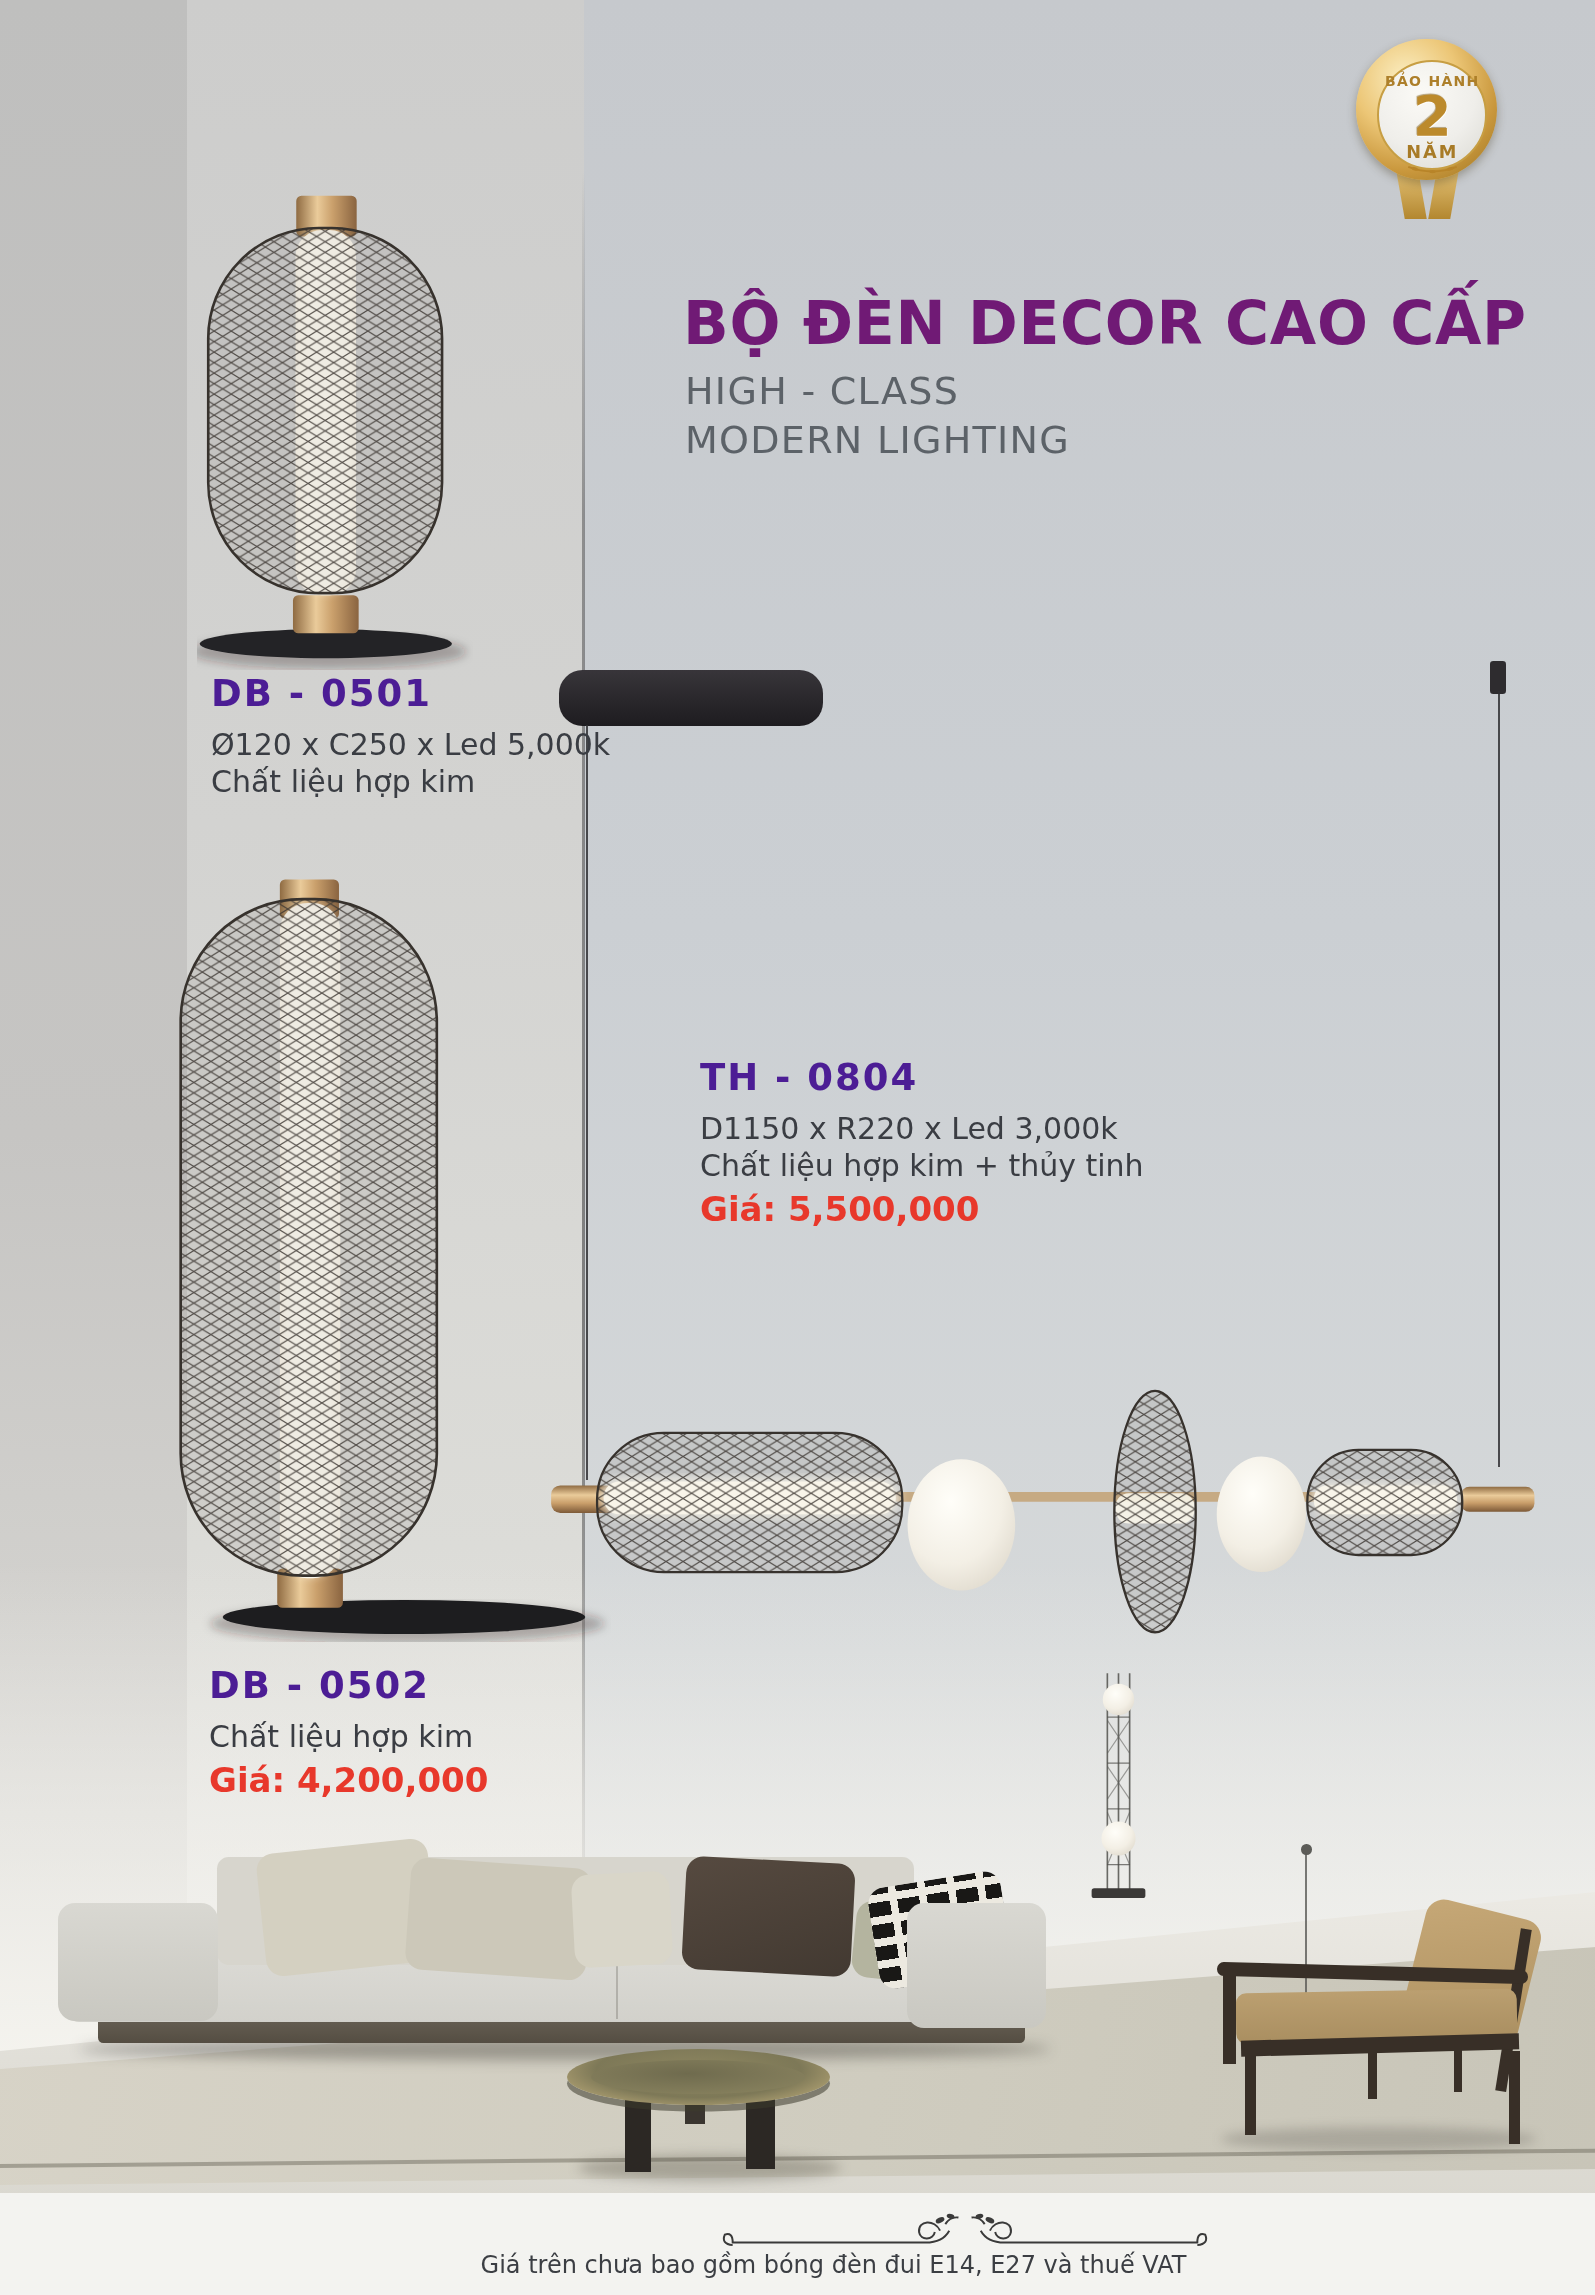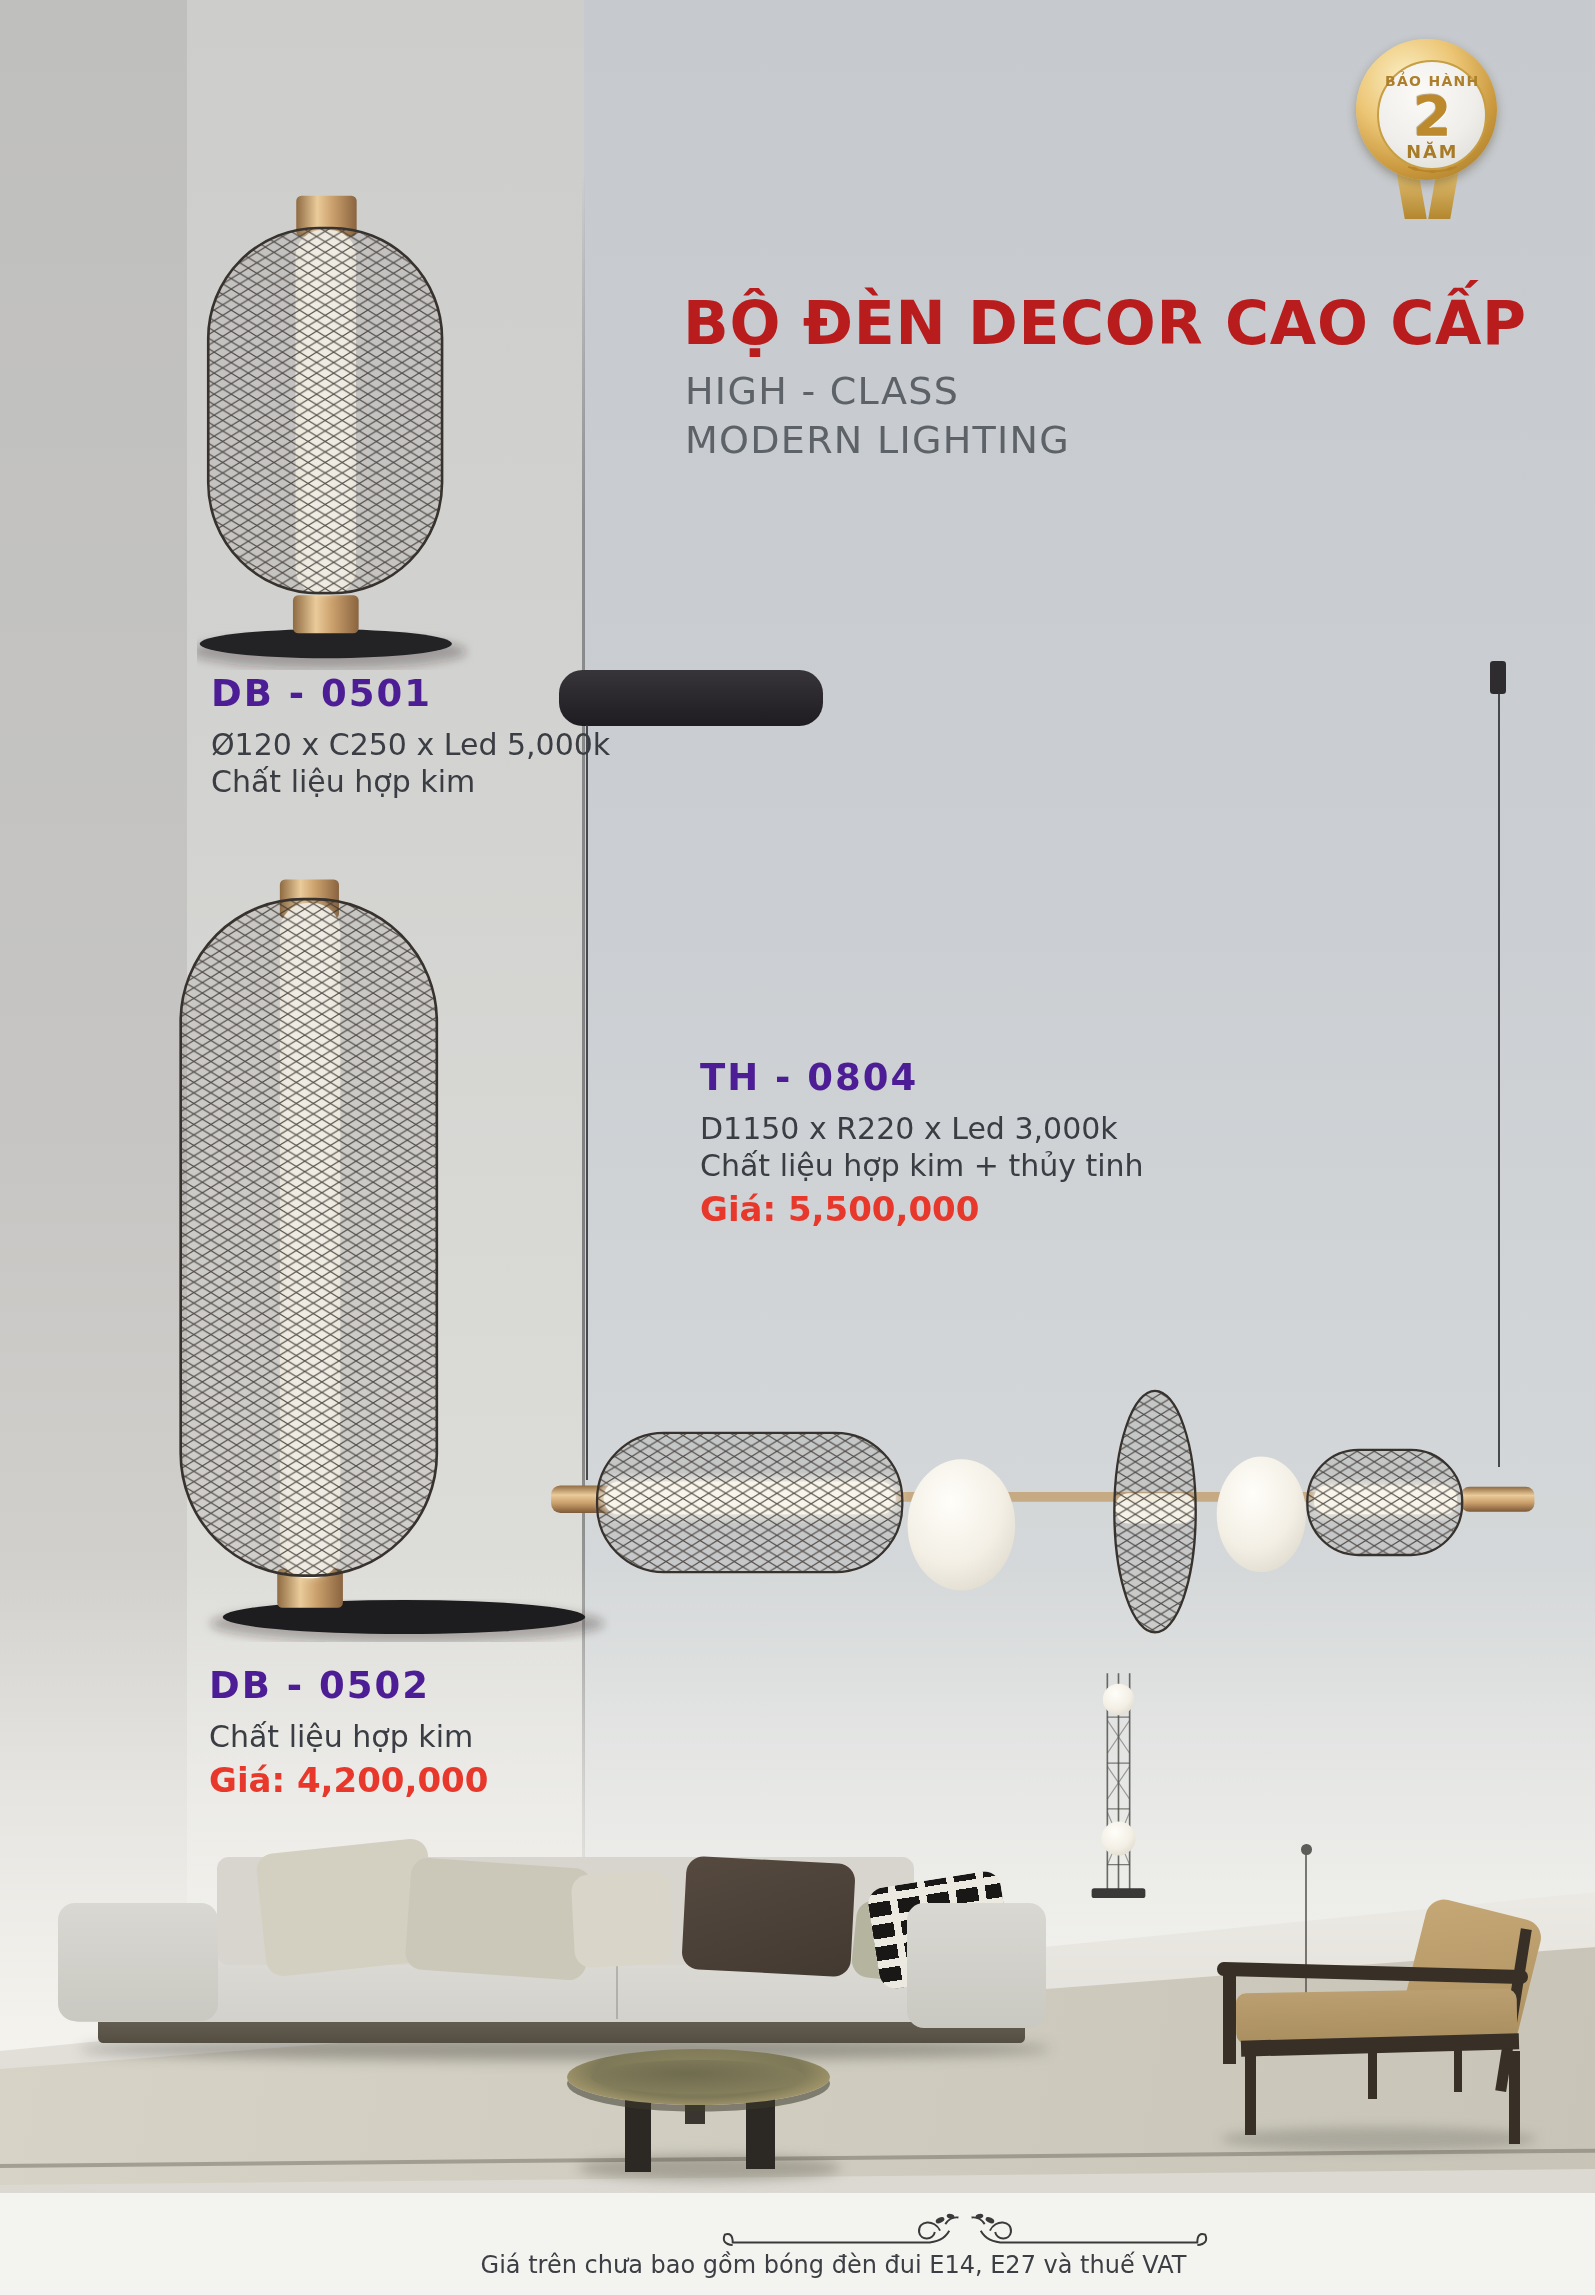--- a/index.html
+++ b/index.html
@@ -29,21 +29,21 @@
   .rug-edge{left:0;top:2164px;width:1596px;height:3.9px;
     transform:rotate(-0.55deg);transform-origin:left center;
     background:rgba(120,116,104,.55);}
   
   .footer-band{left:0;top:2193px;width:1596px;height:102px;background:#f3f3f0;}
   .footer-note{left:177px;top:2251px;width:1313px;text-align:center;
     font-size:24px;color:#3b3e43;}
   .ornament{left:709px;top:2211px;width:512px;height:42px;}
   
   .page-title{left:683px;top:288px;width:867px;font-size:60px;font-weight:bold;
-    color:#b91c1c;letter-spacing:0.7px;white-space:nowrap;}
+    color:#701a75;letter-spacing:0.7px;white-space:nowrap;}
   .page-sub{left:685px;width:657px;font-size:38px;color:#5c6268;letter-spacing:1.3px;}
   .sub1{top:369px;} .sub2{top:418px;}
   
   .p-block{width:499px;}
   .p-code{font-size:37px;font-weight:bold;color:#4c1d95;letter-spacing:2px;margin:0 0 10.5px 0;}
   .p-spec{font-size:30px;color:#3a3d43;line-height:37px;margin:0;}
   .p-price{font-size:34px;font-weight:bold;color:#e8382b;margin:5.3px 0 0 0;}
   .blk1{left:211px;top:672px;} .blk2{left:700px;top:1056px;} .blk3{left:209px;top:1664px;}
   
   .badge{left:1349px;top:34px;width:158px;height:190px;}

